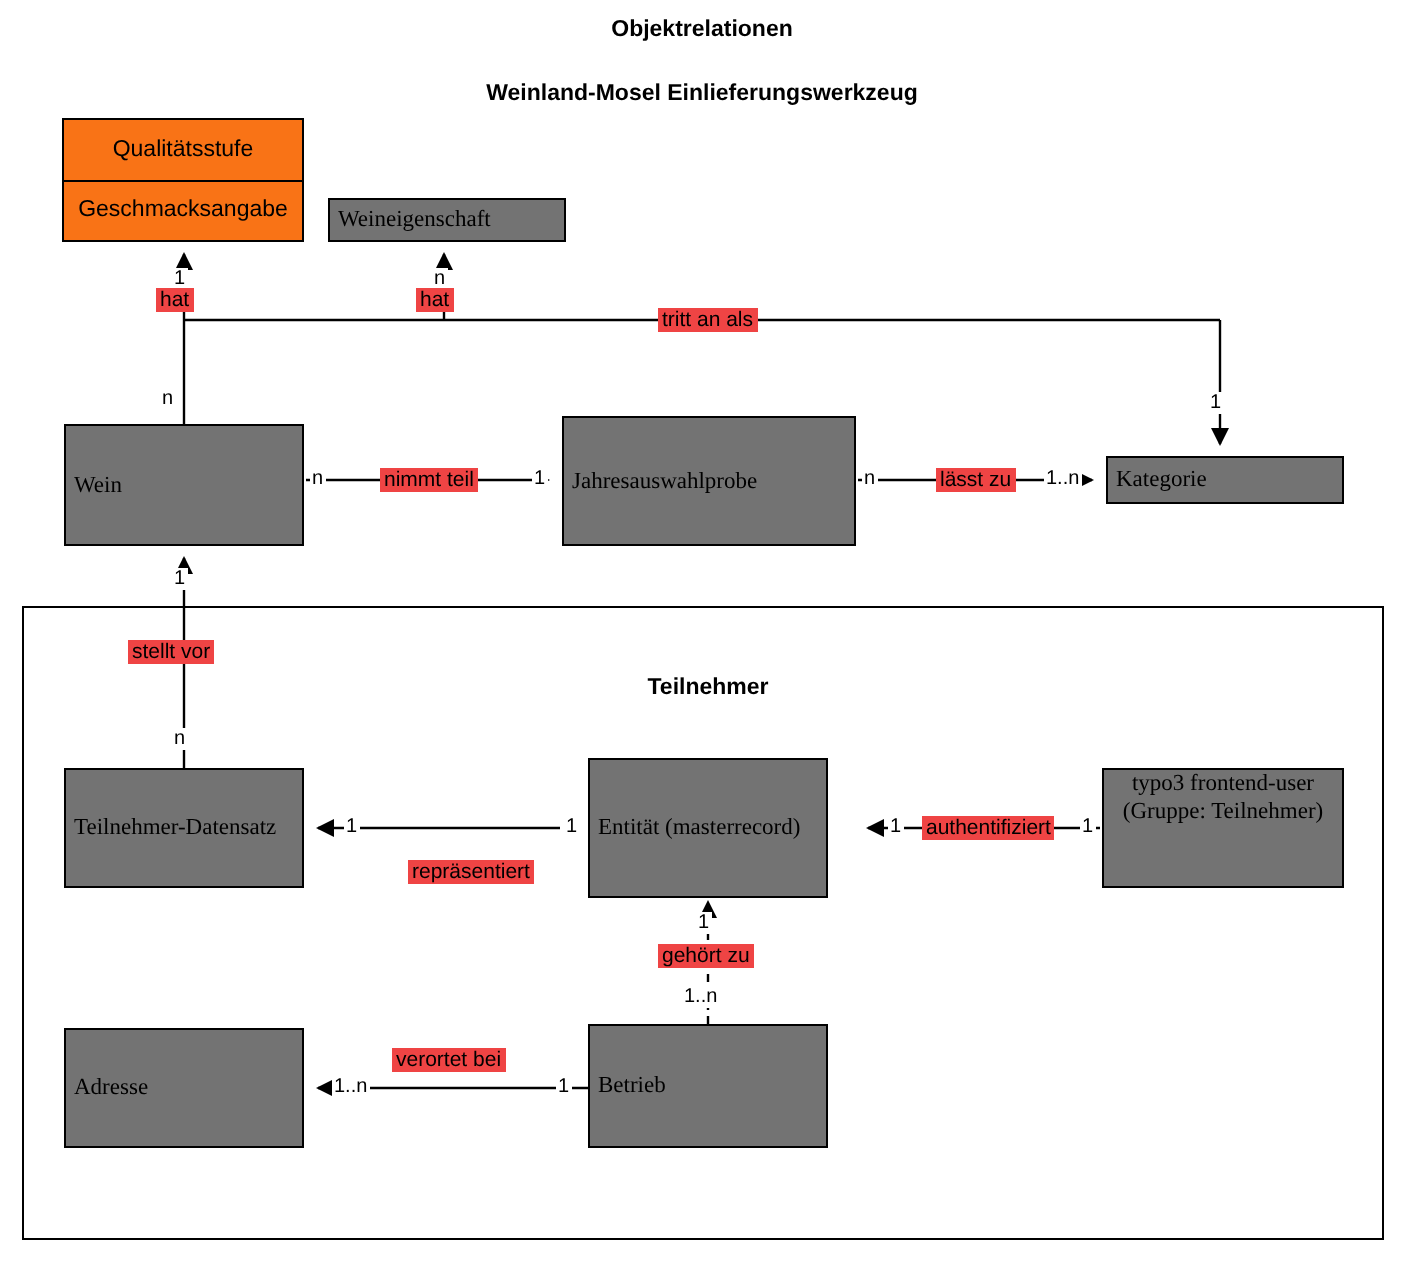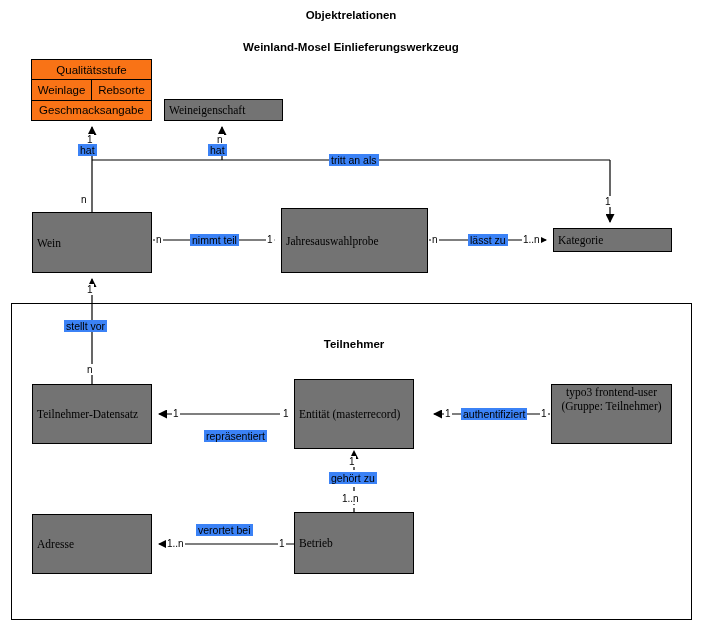--- a/index.html
+++ b/index.html
@@ -91,21 +91,21 @@
     line-height: 14px;
     border-right: 1.3px solid #000;
     text-align: center;
   }
   .stack-cell:last-child { border-right: none; }
 
   .edge-label {
     position: absolute;
     font-size: 10.5px;
     line-height: 12px;
-    background: #3b82f6;
+    background: #ef4444;
     white-space: nowrap;
     padding: 0 2px;
   }
   .card-label {
     position: absolute;
     font-size: 10px;
     line-height: 11px;
     background: #fff;
     white-space: nowrap;
     padding: 0 1px;
@@ -154,24 +154,20 @@
 
       <line x1="294" y1="544" x2="159" y2="544" marker-end="url(#arrHead)"></line>
     </g>
   </svg>
 
   <div class="stack" style="left:31px; top:59px; width:121px; height:62px;">
     <div class="stack-row">
       <div class="stack-cell">Qualitätsstufe</div>
     </div>
     <div class="stack-row">
-      <div class="stack-cell">Weinlage</div>
-      <div class="stack-cell">Rebsorte</div>
-    </div>
-    <div class="stack-row">
       <div class="stack-cell">Geschmacksangabe</div>
     </div>
   </div>
 
   <div class="ebox" style="left:164px; top:99px; width:119px; height:22px;">
     <span>Weineigenschaft</span>
   </div>
 
   <div class="ebox" style="left:32px; top:212px; width:120px; height:61px;">
     <span>Wein</span>

